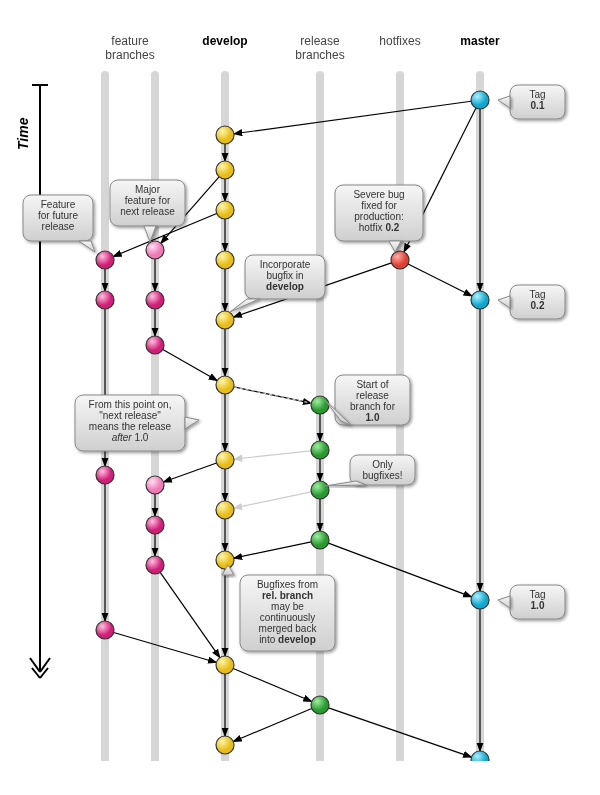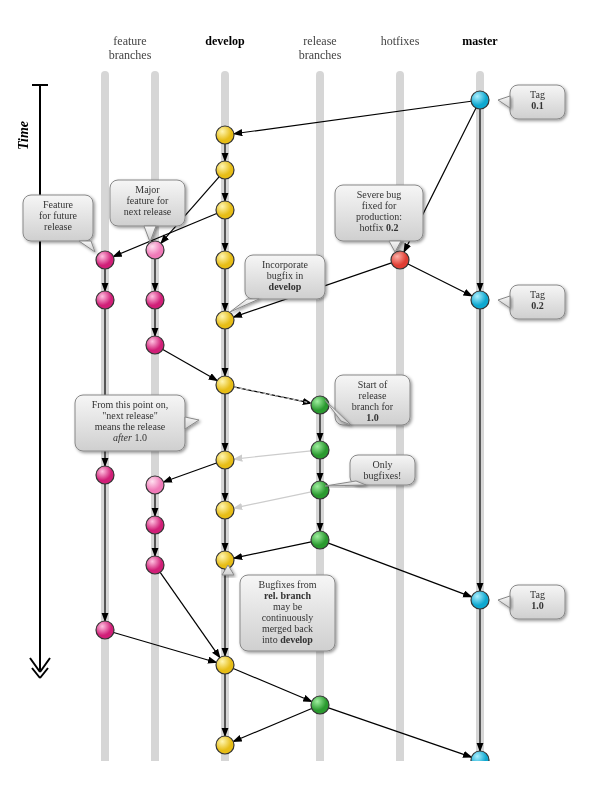--- a/index.html
+++ b/index.html
@@ -1,16 +1,16 @@
 <!DOCTYPE html>
 <html><head>
 <meta charset="utf-8">
 <style>
   html,body{margin:0;padding:0;background:#fff;font-family:"Trebuchet MS","Helvetica Neue",sans-serif;}
-  #stage{position:relative;width:600px;height:761px;overflow:hidden;font-family:Liberation Serif, serif;}
+  #stage{position:relative;width:600px;height:761px;overflow:hidden;}
   svg{position:absolute;top:0;left:0;}
   .lane-line{stroke:#ccc;stroke-width:8;stroke-linecap:round;opacity:0.8;}
   .lane-label{font-size:12px;fill:#444;text-anchor:middle;}
   .lane-label.bold{font-weight:bold;fill:#000;}
   .time-label{font-size:14px;font-style:italic;font-weight:bold;fill:#000;}
   .commit{stroke:#333;stroke-width:1.2;}
   .arrow{stroke:#000;stroke-width:1.2;fill:none;marker-end:url(#ah);}
   .arrow.faded{stroke:#ccc;marker-end:url(#ahf);}
   .arrow.dash{stroke-dasharray:3 3;stroke:#bbb;marker-end:none;}
   .timearrow{stroke:#000;stroke-width:2;fill:none;}

